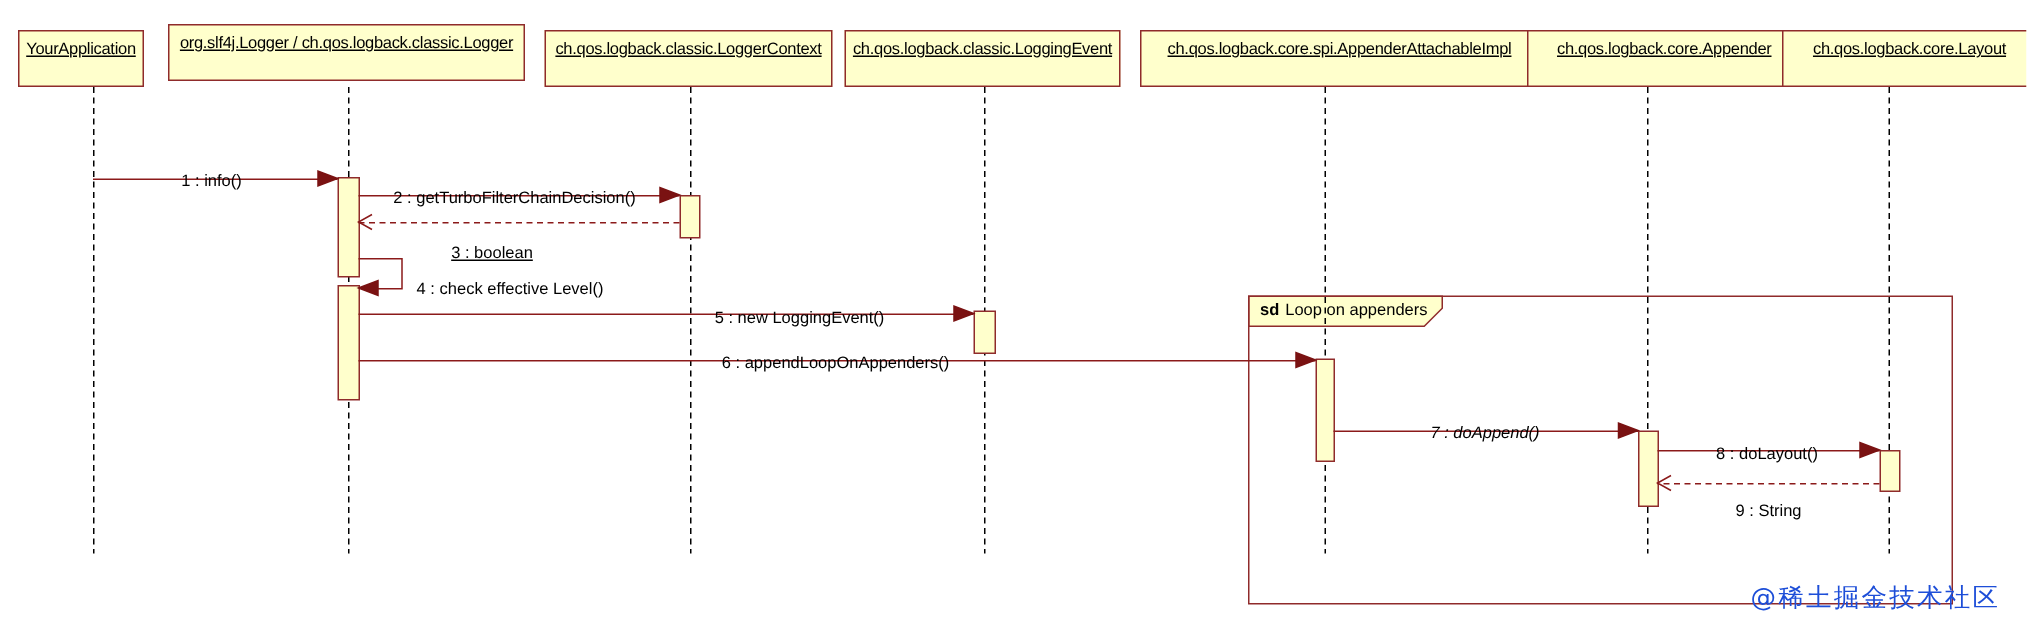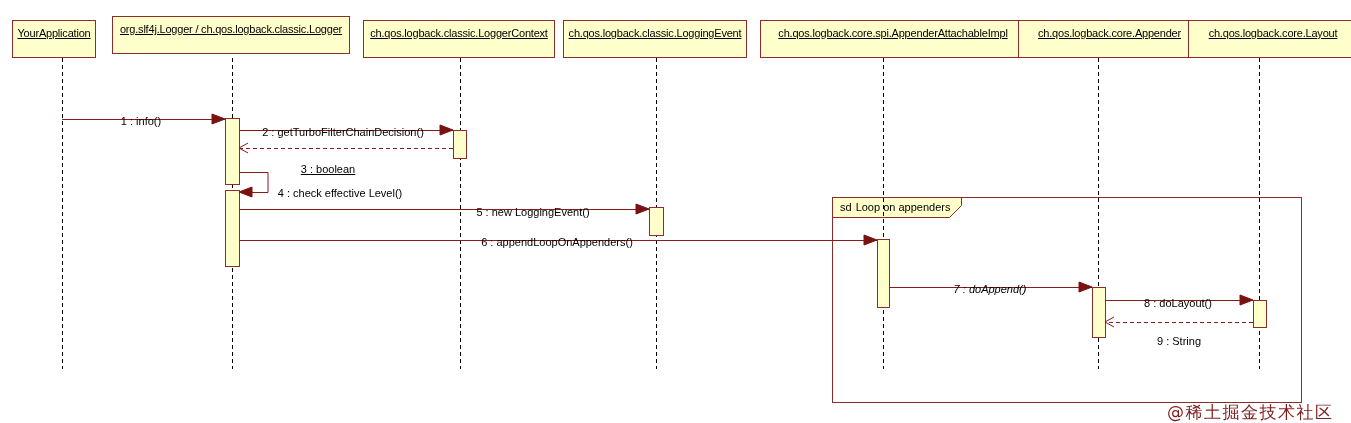--- a/index.html
+++ b/index.html
@@ -14,24 +14,24 @@
     font-size:11px;color:#000;
   }
   .pbox .plabel{text-decoration:underline;white-space:nowrap;letter-spacing:-0.2px;}
   .msg-label{
     position:absolute;transform:translateX(-50%);font-size:11px;color:#000;
     white-space:nowrap;line-height:11px;margin-top:12px;
   }
   .frame-label{
     position:absolute;font-size:11px;color:#000;white-space:nowrap;line-height:12px;
   }
-  .frame-label .kw{font-weight:normal;margin-top:33px;}
+  .frame-label .kw{font-weight:bold;margin-top:33px;}
   .frame-label .fl{margin-left:4px;}
   .watermark{
-    position:absolute;left:1167px;top:401px;font-size:17px;color:#7f1d1d;
+    position:absolute;left:1167px;top:387px;font-size:17px;color:#1d4ed8;
     letter-spacing:1.5px;font-family:"DejaVu Sans",sans-serif;
   }
 </style>
 </head>
 <body>
 
 <div id="canvas">
   <svg id="layer-svg" xmlns="http://www.w3.org/2000/svg">
       <path d="M832.5,197.5 h129 v8 l-12,12 h-117 z" fill="#ffffcc" stroke="#8f2b2b" stroke-width="1"></path>
       <rect x="832.5" y="197.5" width="469" height="205" fill="none" stroke="#8f2b2b" stroke-width="1"></rect>

